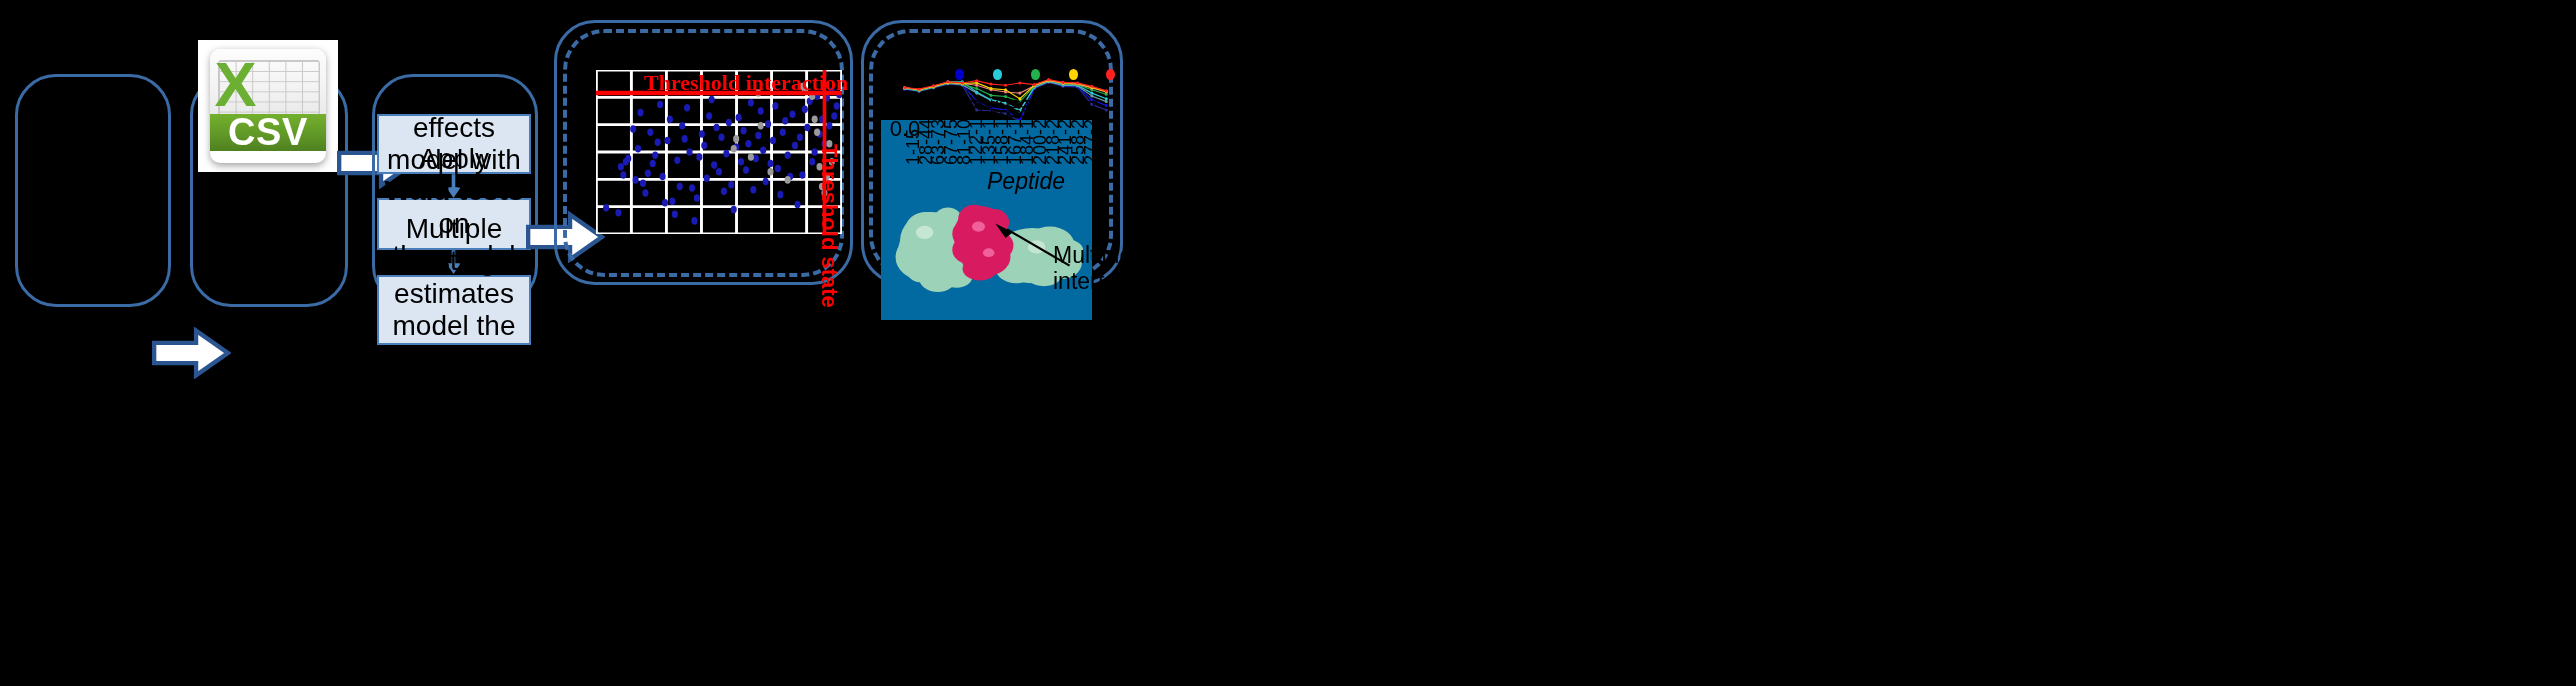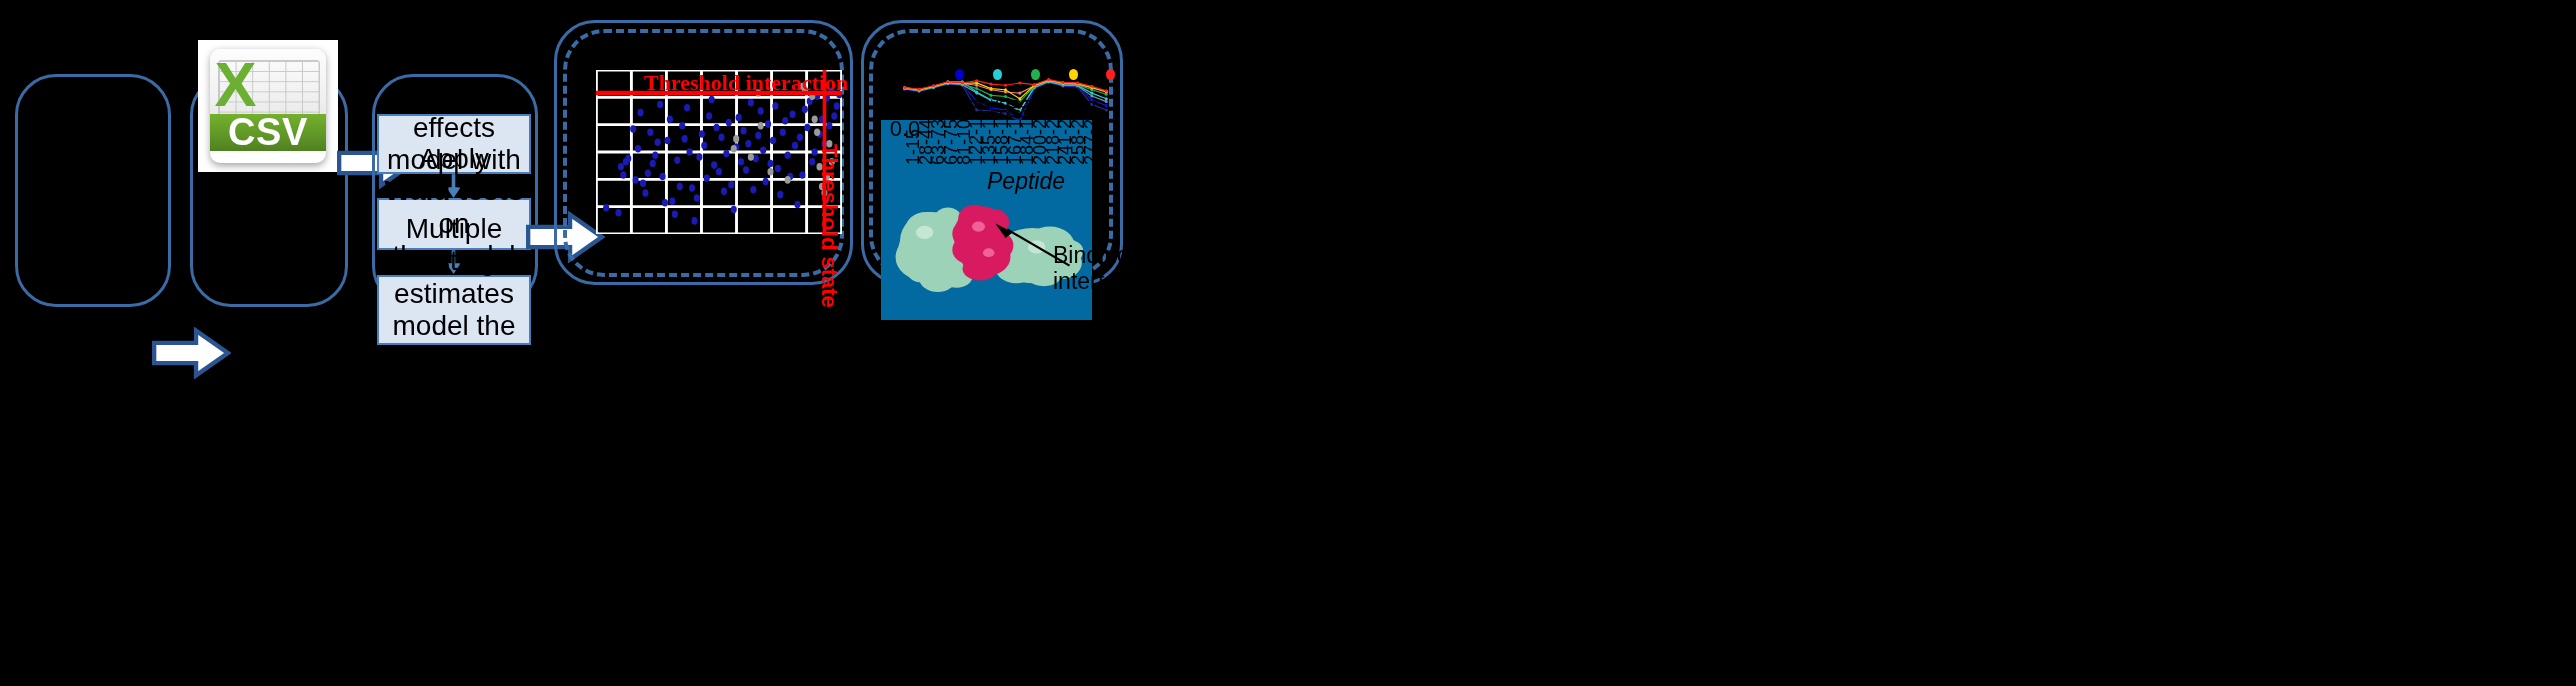--- a/index.html
+++ b/index.html
@@ -458,21 +458,21 @@
       <ellipse cx="160" cy="76" rx="22" ry="20" fill="#d81b60"></ellipse>
       <ellipse cx="136" cy="108" rx="24" ry="16" fill="#d81b60"></ellipse>
       <ellipse cx="116" cy="60" rx="18" ry="18" fill="#d81b60"></ellipse>
       <ellipse cx="60" cy="58" rx="12" ry="9" fill="#c5e6d3"></ellipse>
       <ellipse cx="214" cy="78" rx="12" ry="9" fill="#c5e6d3"></ellipse>
       <ellipse cx="134" cy="50" rx="9" ry="7" fill="#f0609a"></ellipse>
       <ellipse cx="148" cy="86" rx="8" ry="6" fill="#f0609a"></ellipse>
     </svg>
 
   <div id="binding-label" style="left:172px;top:122px;">
-    <span>Binding</span><br>
+    <span>Multiple</span><br>
     <span>interface</span>
   </div>
   <svg id="binding-arrow" width="80" height="51" viewBox="0 0 110 70" style="position:absolute;left:110px;top:102px;">
     <line x1="108" y1="60" x2="22" y2="10" stroke="#000" stroke-width="3"></line>
     <polygon points="6,2 30,14 20,22" fill="#000"></polygon>
   </svg>
 </div>
 
 
 </body></html>

